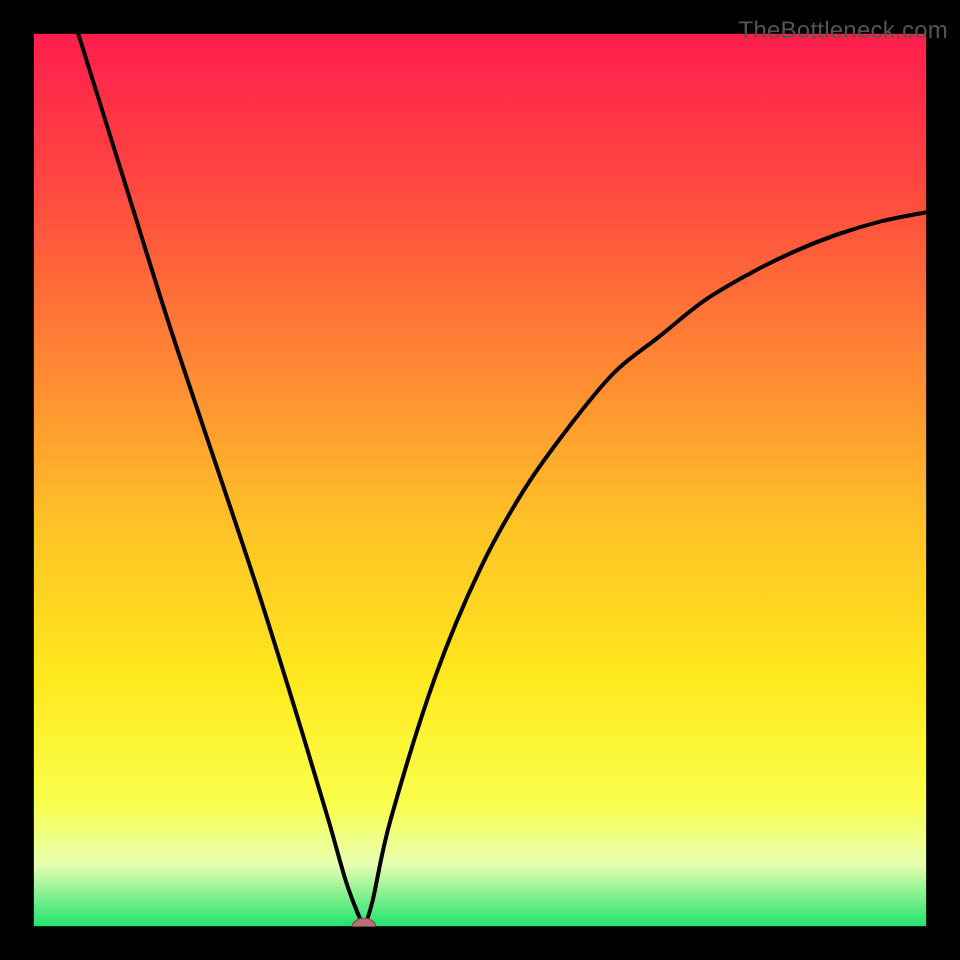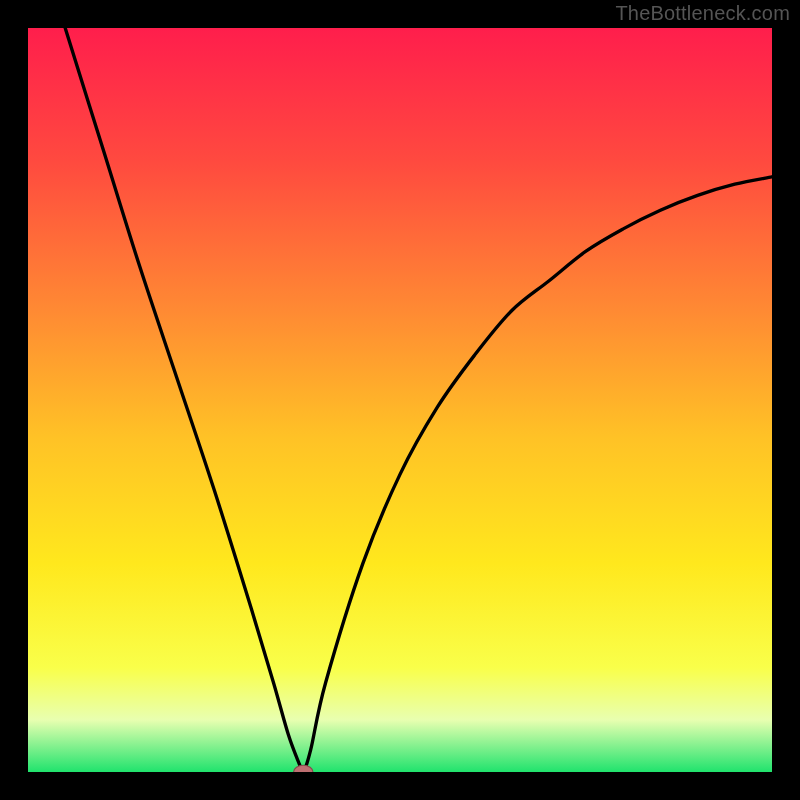--- a/index.html
+++ b/index.html
@@ -12,21 +12,21 @@
     font-family: Arial, Helvetica, sans-serif;
   }
   .frame {
     position: relative;
     width: 800px;
     height: 800px;
     background: #000;
   }
   .watermark {
     position: absolute;
-    top: 2px;
+    top: 15px;
     right: 10px;
     color: #555;
     font-size: 20px;
     font-weight: 500;
     letter-spacing: 0.2px;
     z-index: 5;
   }
   .plot-wrap {
     position: absolute;
     

